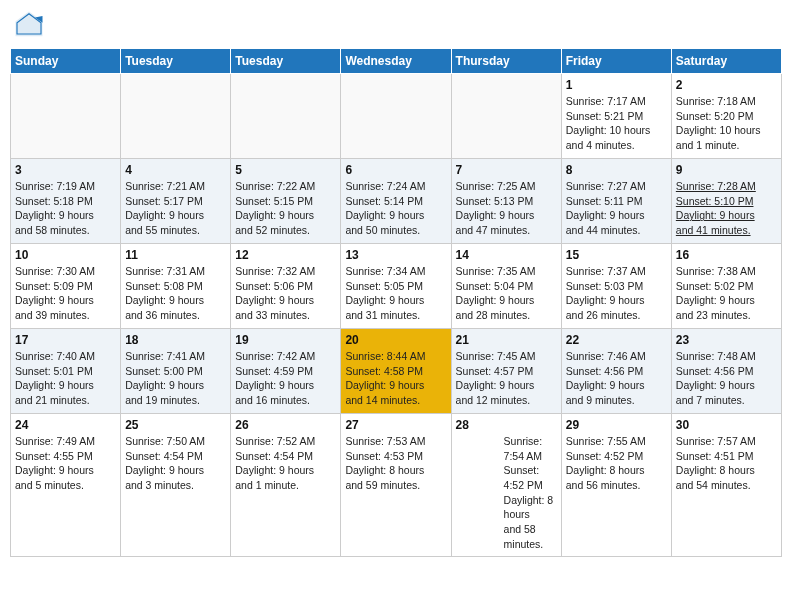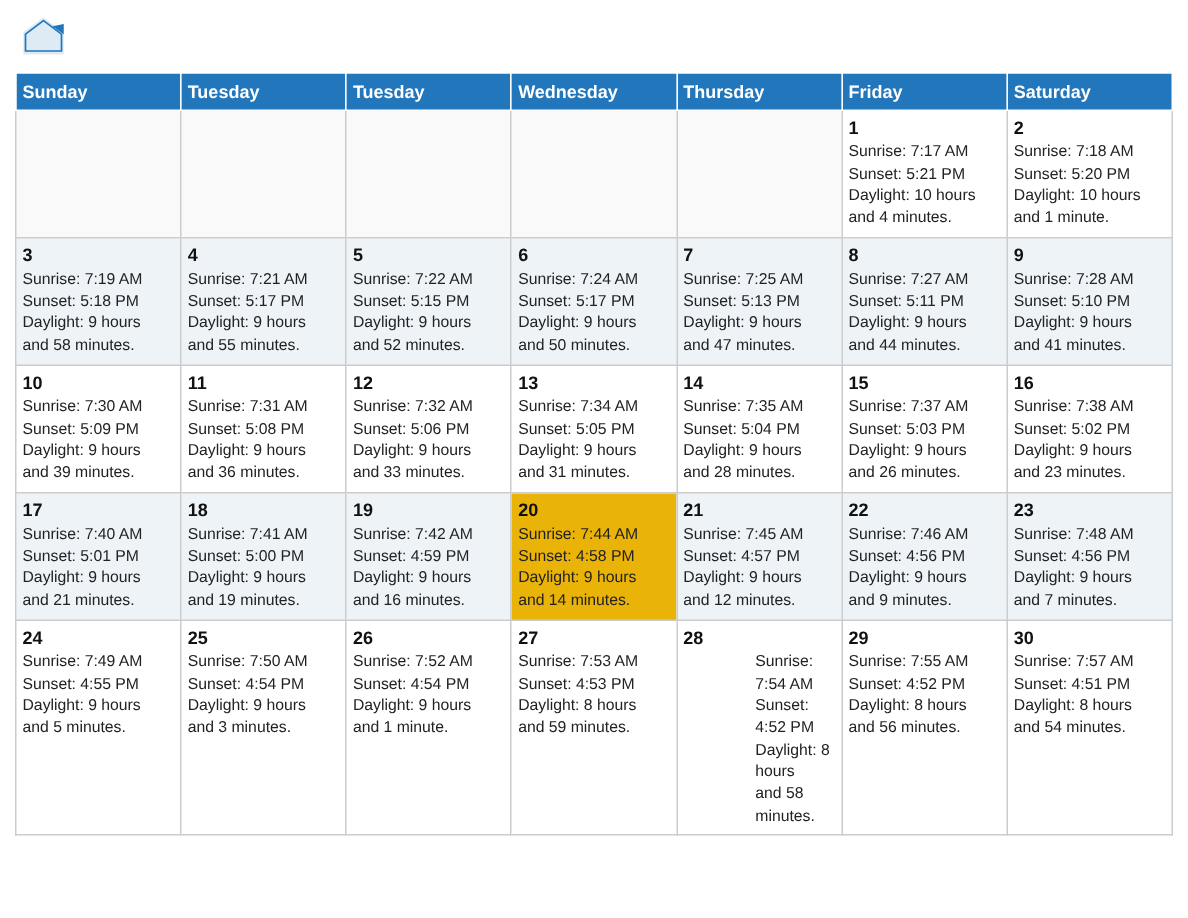--- a/index.html
+++ b/index.html
@@ -169,41 +169,41 @@
         <td style="background: rgb(238, 243, 248);">
           <div class="day-number">5</div>
           <div class="day-info" style="white-space: pre-line;">Sunrise: 7:22 AM
 Sunset: 5:15 PM
 Daylight: 9 hours
 and 52 minutes.</div>
         </td>
         <td style="background: rgb(238, 243, 248);">
           <div class="day-number">6</div>
           <div class="day-info" style="white-space: pre-line;">Sunrise: 7:24 AM
-Sunset: 5:17 PM
+Sunset: 5:14 PM
 Daylight: 9 hours
 and 50 minutes.</div>
         </td>
         <td style="background: rgb(238, 243, 248);">
           <div class="day-number">7</div>
           <div class="day-info" style="white-space: pre-line;">Sunrise: 7:25 AM
 Sunset: 5:13 PM
 Daylight: 9 hours
 and 47 minutes.</div>
         </td>
         <td style="background: rgb(238, 243, 248);">
           <div class="day-number">8</div>
           <div class="day-info" style="white-space: pre-line;">Sunrise: 7:27 AM
 Sunset: 5:11 PM
 Daylight: 9 hours
 and 44 minutes.</div>
         </td>
         <td style="background: rgb(238, 243, 248);">
           <div class="day-number">9</div>
-          <div class="day-info" style="white-space: pre-line;">Sunrise: 7:28 AM
+          <div class="day-info" style="white-space: pre-line; text-decoration: underline;">Sunrise: 7:28 AM
 Sunset: 5:10 PM
 Daylight: 9 hours
 and 41 minutes.</div>
         </td>
       </tr>
       <tr>
         <td>
           <div class="day-number">10</div>
           <div class="day-info" style="white-space: pre-line;">Sunrise: 7:30 AM
 Sunset: 5:09 PM
@@ -270,21 +270,21 @@
         </td>
         <td style="background: rgb(238, 243, 248);">
           <div class="day-number">19</div>
           <div class="day-info" style="white-space: pre-line;">Sunrise: 7:42 AM
 Sunset: 4:59 PM
 Daylight: 9 hours
 and 16 minutes.</div>
         </td>
         <td style="background: #eab308;">
           <div class="day-number">20</div>
-          <div class="day-info" style="white-space: pre-line;">Sunrise: 7:44 AM
+          <div class="day-info" style="white-space: pre-line;">Sunrise: 8:44 AM
 Sunset: 4:58 PM
 Daylight: 9 hours
 and 14 minutes.</div>
         </td>
         <td style="background: rgb(238, 243, 248);">
           <div class="day-number">21</div>
           <div class="day-info" style="white-space: pre-line;">Sunrise: 7:45 AM
 Sunset: 4:57 PM
 Daylight: 9 hours
 and 12 minutes.</div>

